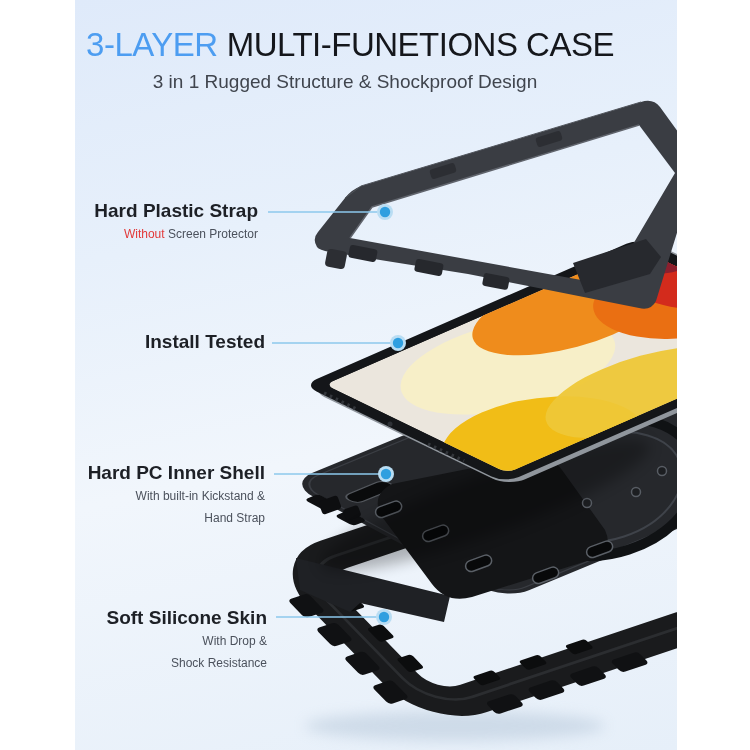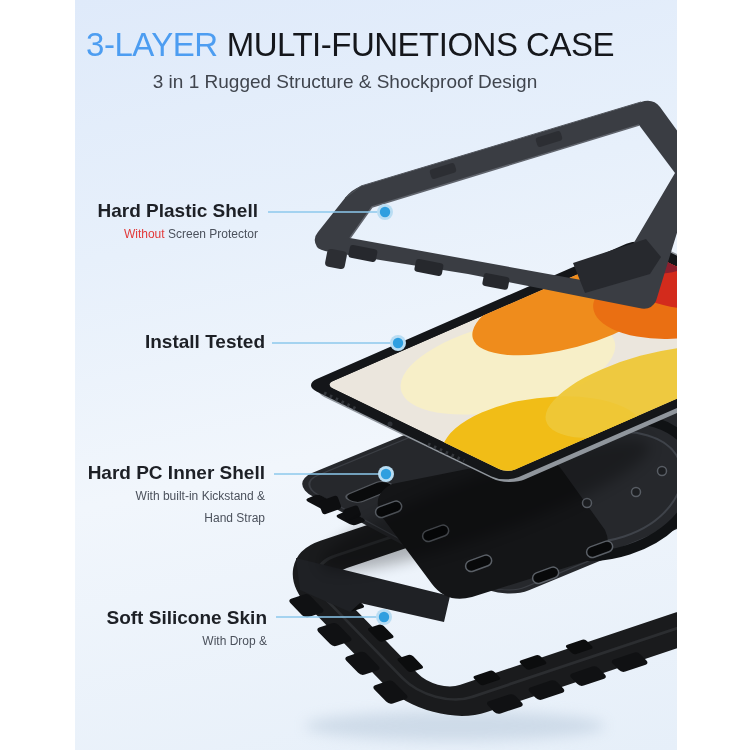--- a/index.html
+++ b/index.html
@@ -169,30 +169,31 @@
     </g>
   </g>
 </svg>
 
 <div class="title">
   <span class="t-accent">3-LAYER</span><span class="t-rest">MULTI-FUNETIONS CASE</span>
 </div>
 <div class="subtitle">3 in 1 Rugged Structure &amp; Shockproof Design</div>
 
 <div class="callout c1">
-  <div class="callout-title">Hard Plastic Shell</div>
+  <div class="callout-title">Hard Plastic Strap</div>
   <div class="callout-sub"><span class="red">Without</span><span> Screen Protector</span></div>
 </div>
 
 <div class="callout c2">
   <div class="callout-title">Install Tested</div>
 </div>
 
 <div class="callout c3">
   <div class="callout-title">Hard PC Inner Shell</div>
   <div class="callout-sub">With built-in Kickstand &amp;</div>
   <div class="callout-sub">Hand Strap</div>
 </div>
 
 <div class="callout c4">
   <div class="callout-title">Soft Silicone Skin</div>
   <div class="callout-sub">With Drop &amp;</div>
+  <div class="callout-sub">Shock Resistance</div>
 </div>
 
 </body></html>

